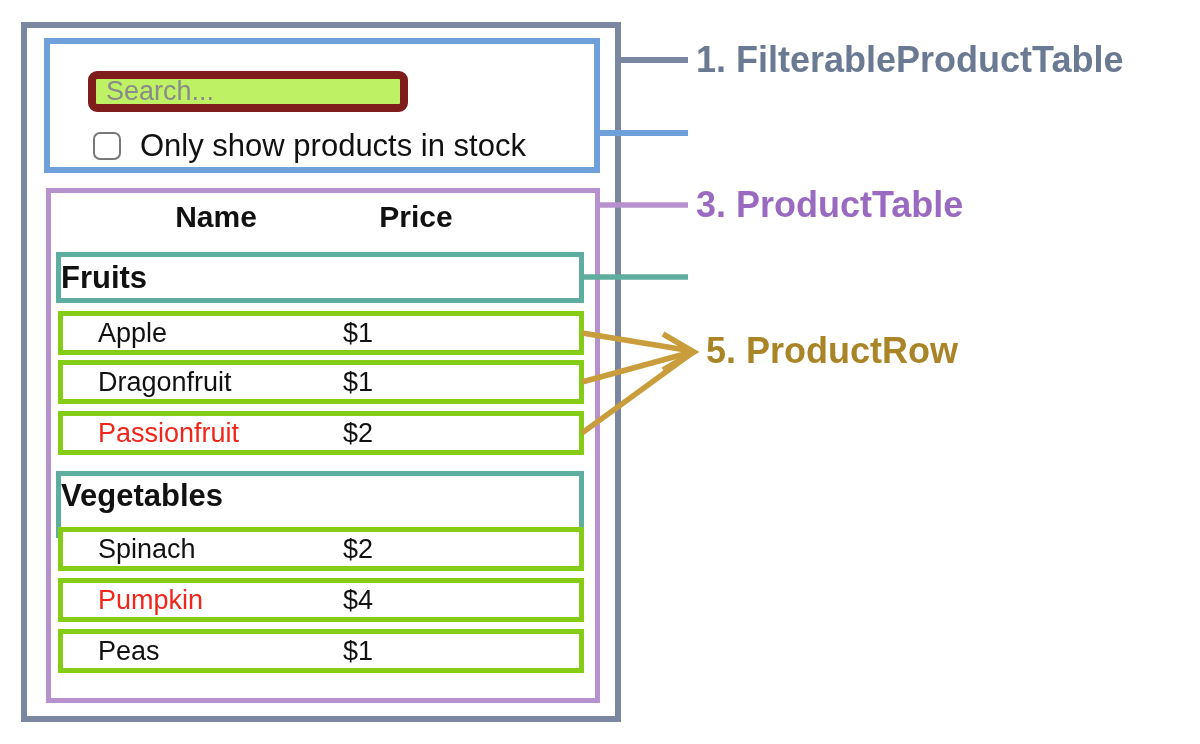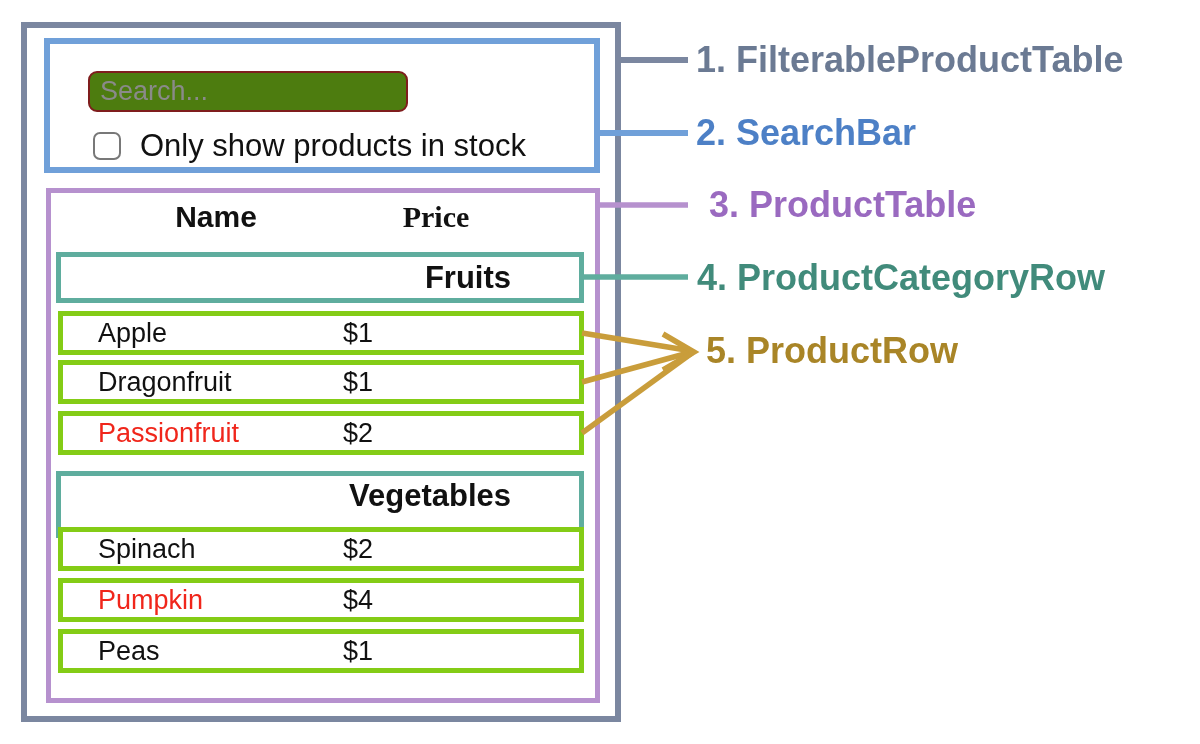--- a/index.html
+++ b/index.html
@@ -7,41 +7,41 @@
     position:relative;width:1200px;height:744px;background:#ffffff;
     font-family:"Liberation Sans",sans-serif;overflow:hidden;
   }
   .box{position:absolute;background:#ffffff;box-sizing:border-box;}
   .outer-box{left:21px;top:22px;width:600px;height:700px;border:6px solid #7b87a0;}
   .search-box{left:44px;top:38px;width:556px;height:135px;border:6px solid #70a0d9;}
   .table-box{left:46px;top:188px;width:554px;height:515px;border:5px solid #b691ce;}
 
   .search-input{
     position:absolute;left:88px;top:71px;width:320px;height:41px;box-sizing:border-box;
-    border:2px solid #7f1d1d;border-radius:9px;padding:0 10px;
-    font-family:"Liberation Sans",sans-serif;font-size:27px;color:#222;background:#4d7c0f;outline:none;
+    border:8px solid #7f1d1d;border-radius:9px;padding:0 10px;
+    font-family:"Liberation Sans",sans-serif;font-size:27px;color:#222;background:#bef264;outline:none;
   }
   .search-input::placeholder{color:#8a8a8a;opacity:1;}
   .stock-checkbox{
     position:absolute;left:93px;top:132px;width:28px;height:28px;margin:0;
     -webkit-appearance:none;appearance:none;border:2.5px solid #787878;border-radius:7px;background:#fff;
   }
   .checkbox-label{
     position:absolute;left:140px;top:129px;height:34px;line-height:34px;
     font-size:31px;color:#111;white-space:nowrap;
   }
 
   .col-header{position:absolute;top:197px;height:40px;line-height:40px;
     font-size:30px;font-weight:bold;color:#111;text-align:center;}
   .col-header.name{left:116px;width:200px;}
-  .col-header.price{left:356px;width:160px;font-family:Liberation Serif, serif;}
+  .col-header.price{left:336px;width:160px;}
 
   .category-row{
     position:absolute;left:56px;width:528px;box-sizing:border-box;background:#fff;
-    border:5px solid #5fad9e;text-align:right;font-size:31px;font-weight:bold;color:#111;
+    border:5px solid #5fad9e;text-align:left;font-size:31px;font-weight:bold;color:#111;
     padding-right:68px;
   }
   .cat-fruits{top:252px;height:51px;line-height:41px;}
   .cat-vegetables{top:471px;height:67px;line-height:40px;}
 
   .product-row{
     position:absolute;left:58px;width:526px;height:44px;box-sizing:border-box;background:#fff;
     border:5px solid #84cc16;font-size:27px;color:#111;
   }
   .product-row .p-name{position:absolute;left:35px;top:0;height:34px;line-height:34px;white-space:nowrap;}
@@ -118,18 +118,16 @@
     <line x1="596" y1="133" x2="688" y2="133" stroke-width="6" stroke="#70a0d9"></line>
     <line x1="597" y1="205" x2="688" y2="205" stroke-width="5.5" stroke="#b691ce"></line>
     <line x1="582" y1="277" x2="688" y2="277" stroke-width="5.5" stroke="#5fad9e"></line>
     <line x1="582" y1="333" x2="692" y2="351" stroke-width="5.5" stroke="#c99d3b"></line>
     <line x1="582" y1="382" x2="692" y2="352" stroke-width="5.5" stroke="#c99d3b"></line>
     <line x1="582" y1="433" x2="692" y2="353" stroke-width="5.5" stroke="#c99d3b"></line>
     <polyline points="663,334 694,352 663,370" stroke-width="5.5" stroke-linejoin="miter" stroke="#c99d3b"></polyline>
   </svg>
 
   <div class="legend-label legend-1" style="color: rgb(107, 122, 147);">1. FilterableProductTable</div>
-  <div class="legend-label legend-2" style="color: rgb(77, 128, 198);">2. SearchBar</div>
-  <div class="legend-label legend-3" style="color: rgb(154, 106, 192); margin-left: 13px;">3. ProductTable</div>
-  <div class="legend-label legend-4" style="color: rgb(65, 139, 123);">4. ProductCategoryRow</div>
+  <div class="legend-label legend-3" style="color: rgb(154, 106, 192);">3. ProductTable</div>
   <div class="legend-label legend-5" style="color: rgb(169, 133, 39);">5. ProductRow</div>
 
 </div>
 
 </body></html>

